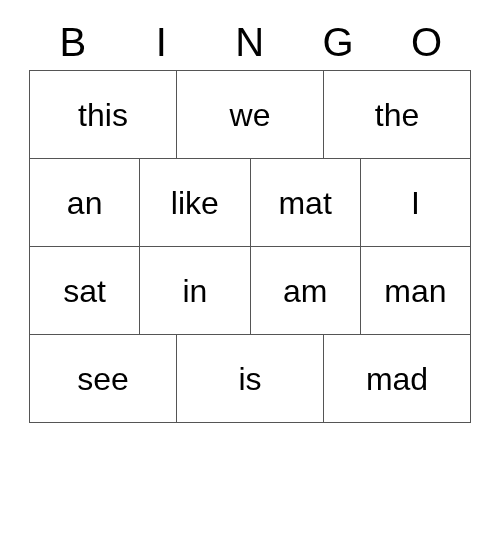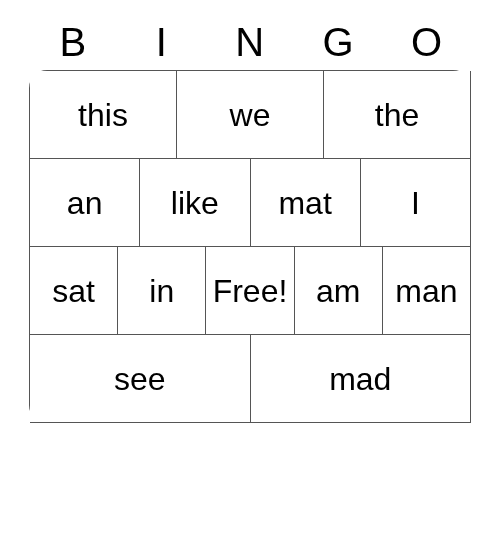--- a/index.html
+++ b/index.html
@@ -34,21 +34,20 @@
     line-height: 1;
     font-weight: 400;
     color: #000000;
     letter-spacing: 0.5px;
   }
   .grid {
     width: 442px;
     border-top: 1px solid #555555;
     border-left: 1px solid #555555;
     box-sizing: border-box;
-    border-radius: 18px;
   }
   .grid-row {
     display: flex;
     width: 100%;
   }
   .cell {
     flex: 1 1 0;
     height: 88px;
     border-right: 1px solid #555555;
     border-bottom: 1px solid #555555;
@@ -109,34 +108,34 @@
     </div>
 
     <div class="grid-row">
       <div class="cell">
           <span class="cell-text">sat</span>
         </div>
       <div class="cell">
           <span class="cell-text">in</span>
         </div>
       <div class="cell">
-          <span class="cell-text">Free!</span>
-        </div>
-      <div class="cell">
           <span class="cell-text">am</span>
         </div>
       <div class="cell">
           <span class="cell-text">man</span>
         </div>
     </div>
 
 
     <div class="grid-row">
       <div class="cell">
           <span class="cell-text">see</span>
         </div>
       <div class="cell">
+          <span class="cell-text">is</span>
+        </div>
+      <div class="cell">
           <span class="cell-text">mad</span>
         </div>
     </div>
 
   </div>
 </div>
 
 </body></html>

